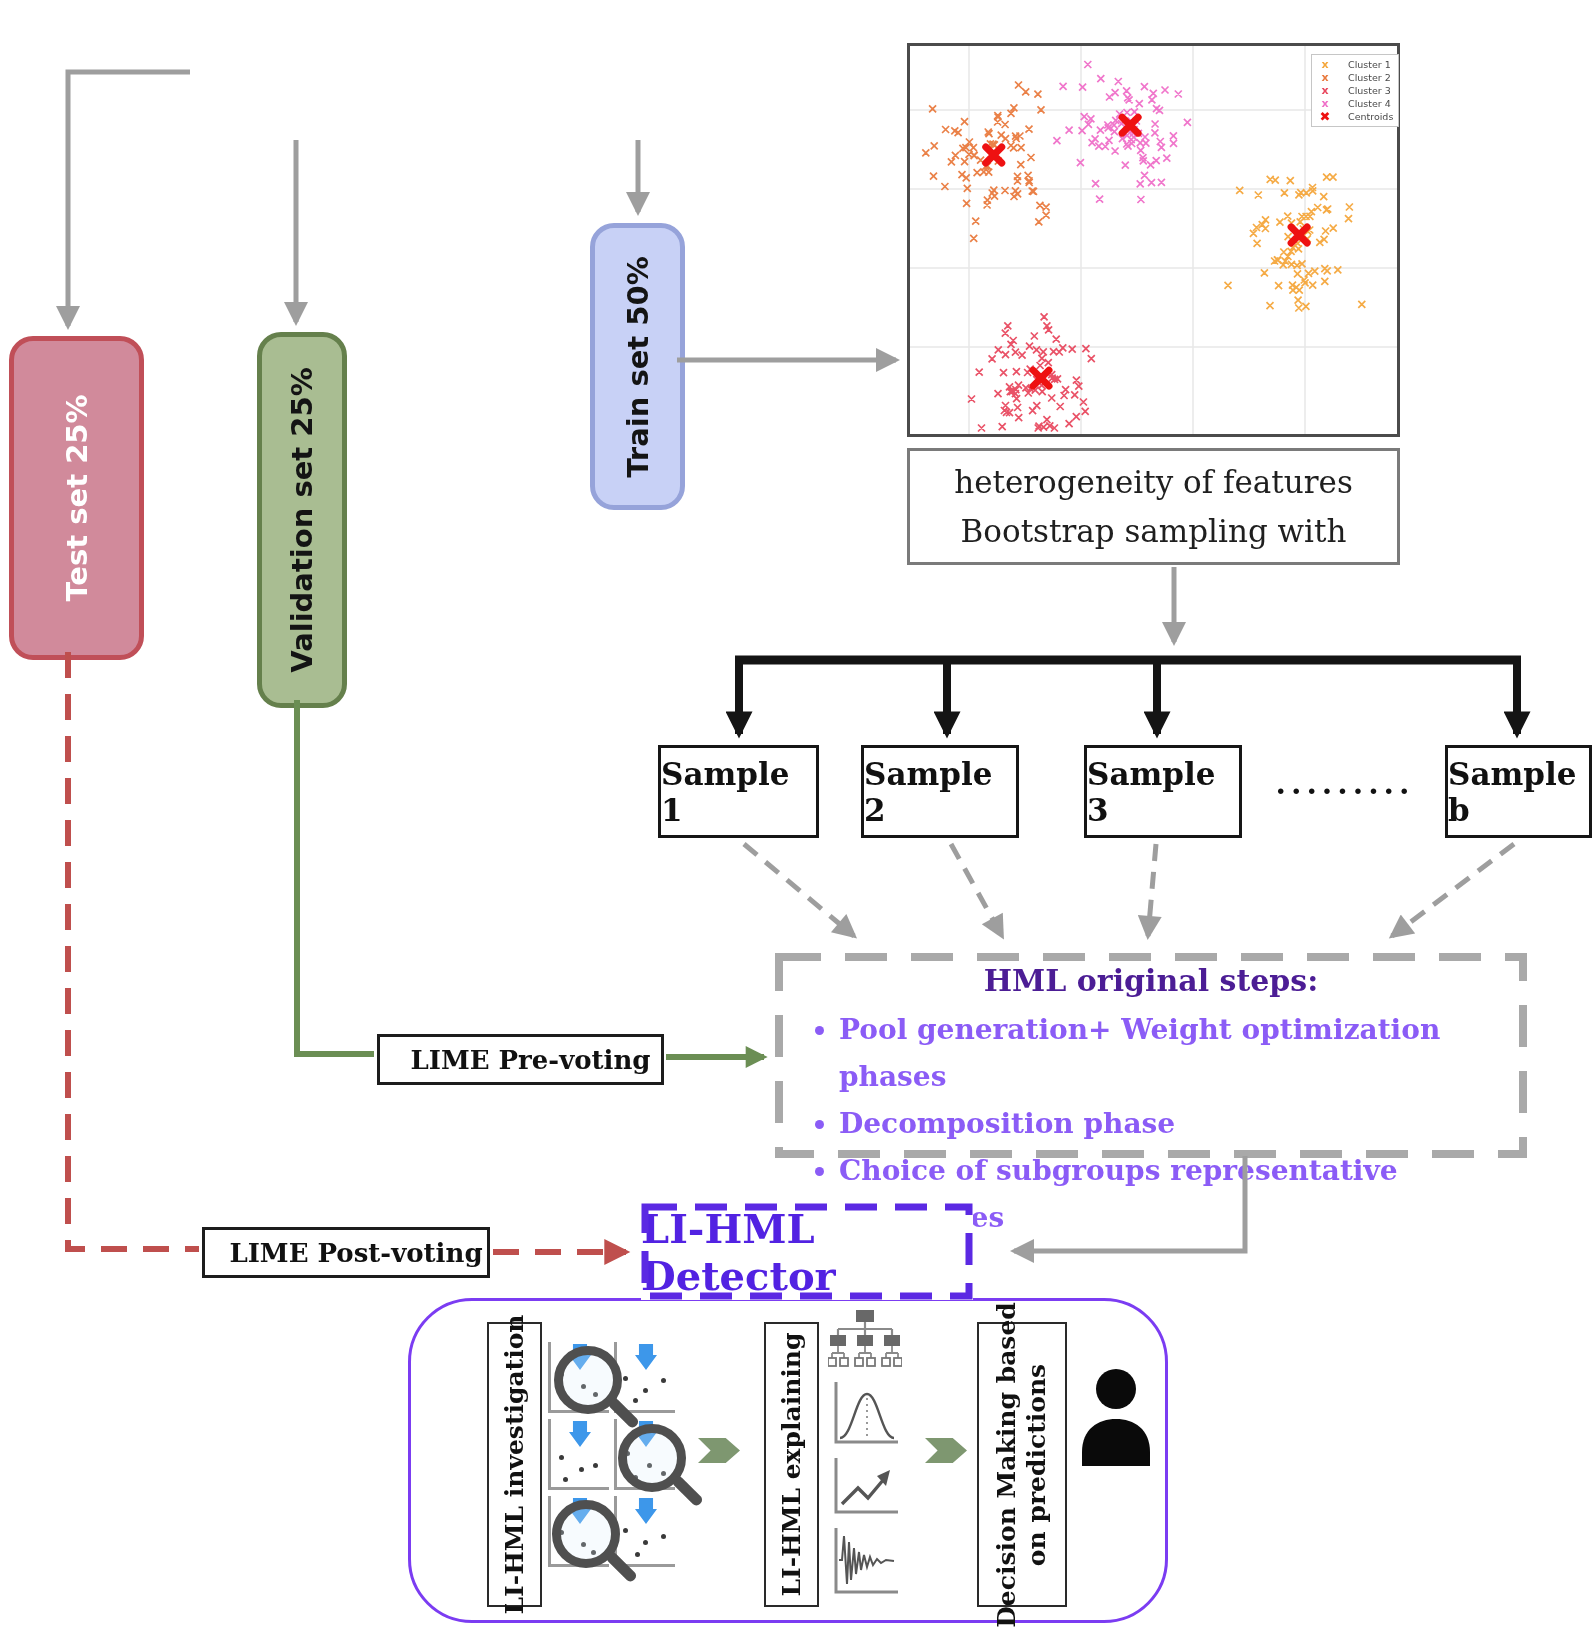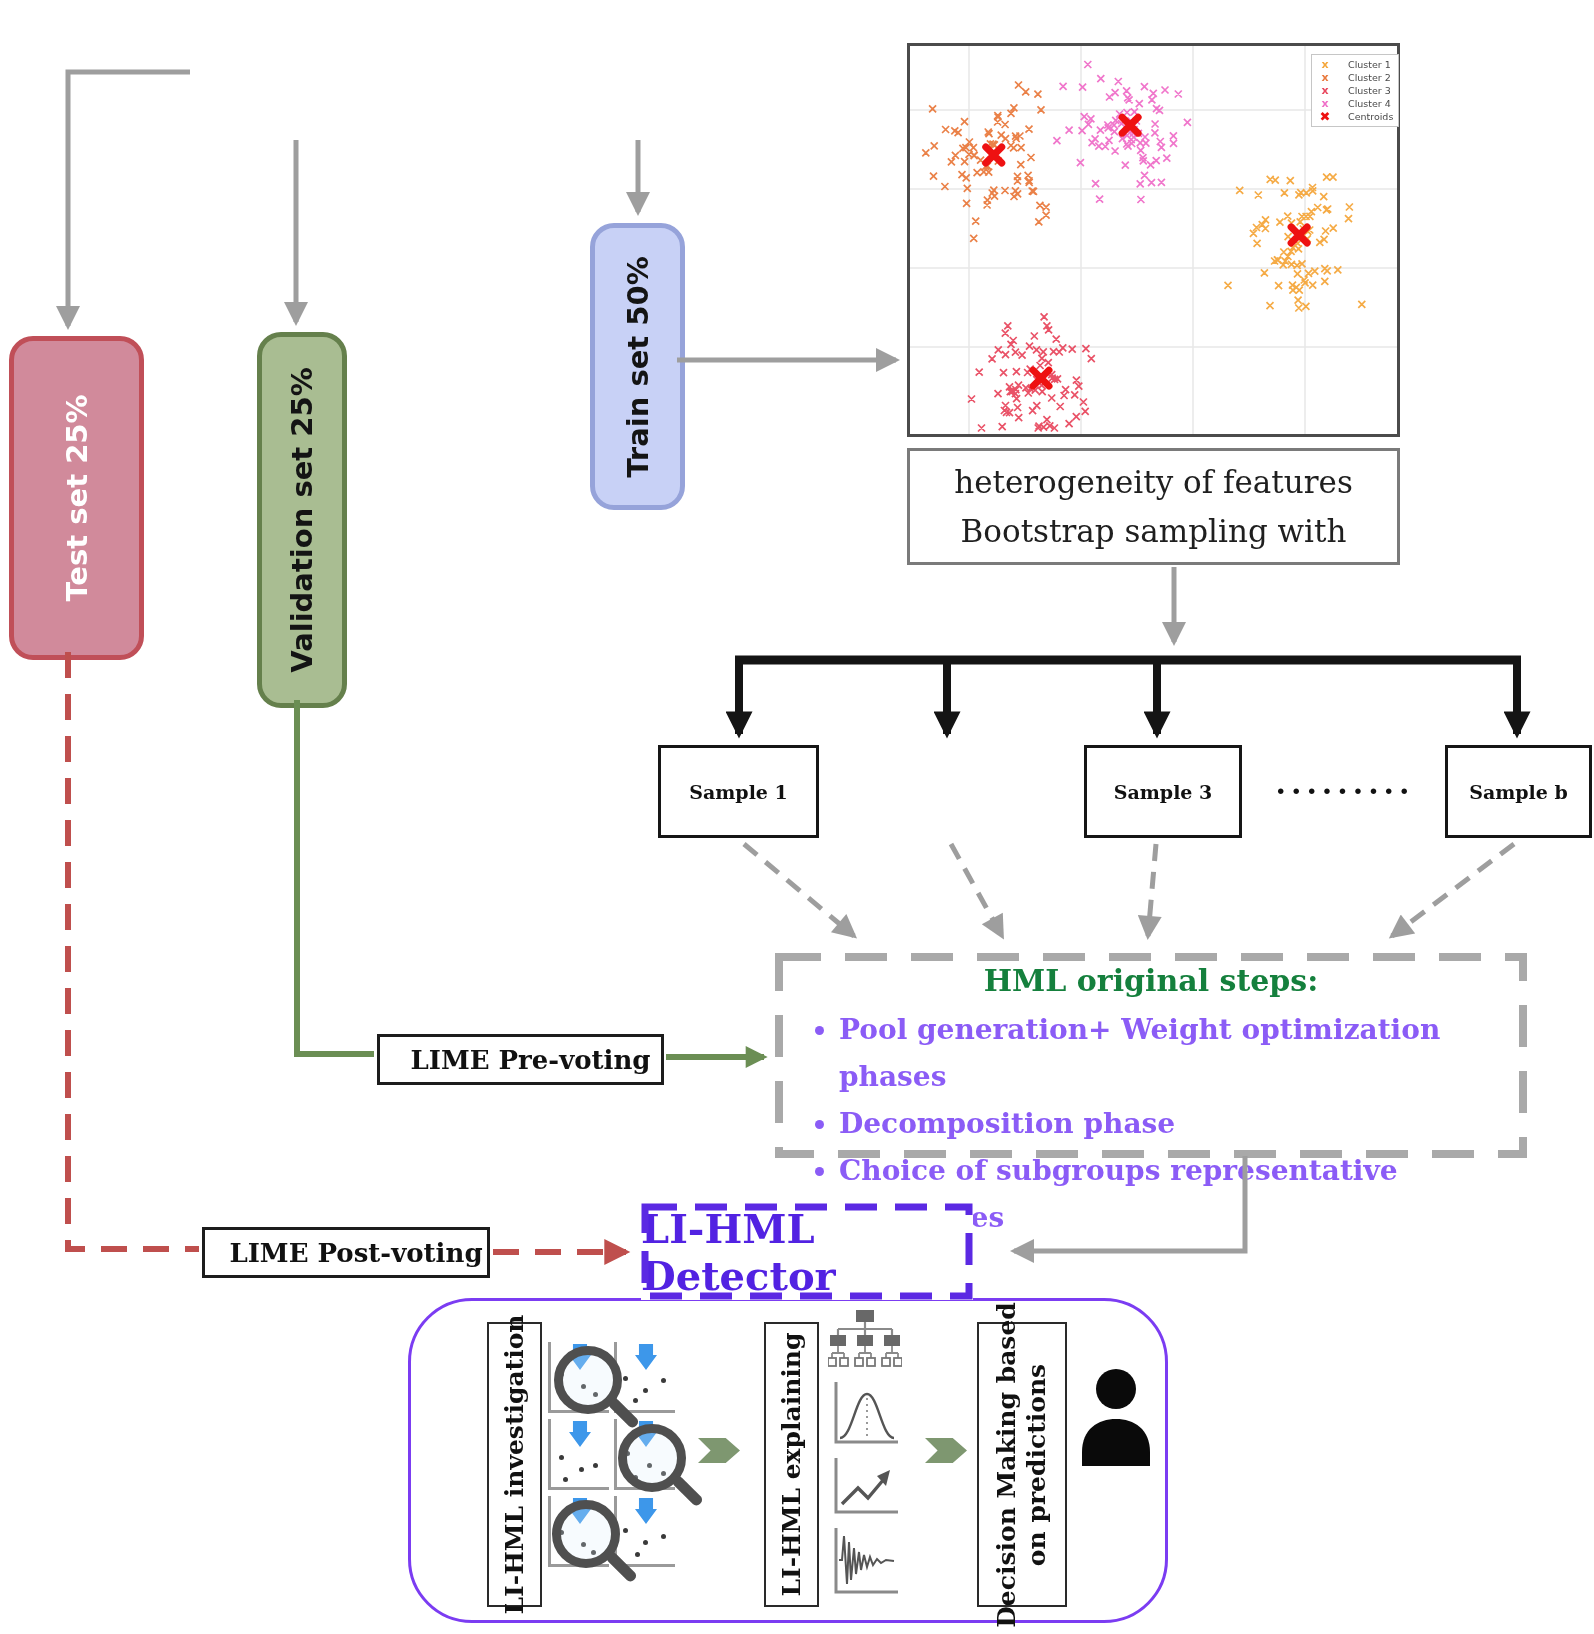--- a/index.html
+++ b/index.html
@@ -28,27 +28,27 @@
   .legend-marker.big{font-size:13px;}
   .legend-label{font-size:9.5px;color:#4a4a4a;margin-left:15px;white-space:nowrap;}
 
   
   .bootstrap{left:907px;top:448px;width:493px;height:117px;background:#fff;border:3px solid #7a7a7a;box-sizing:border-box;
              display:flex;flex-direction:column;align-items:center;justify-content:center;
              font-size:31px;color:#1f1f1f;line-height:1.55;text-align:center;}
 
   
   .sample{position:absolute;top:745px;height:93px;background:#fff;border:3px solid #161616;box-sizing:border-box;
-          display:flex;align-items:center;justify-content:center;font-weight:bold;font-size:19px;color:#111;}
+          display:flex;align-items:center;justify-content:center;font-weight:bold;font-size:31px;color:#111;}
   .dots{left:1250px;top:745px;width:190px;height:93px;display:flex;align-items:center;justify-content:center;
         font-weight:bold;font-size:30px;letter-spacing:5px;color:#111;}
 
   
   .hml-bg{left:775px;top:953px;width:752px;height:205px;background:#fff;}
-  .hml-title{left:775px;top:963px;width:752px;text-align:center;font-weight:bold;font-size:30px;color:#15803d;}
+  .hml-title{left:775px;top:963px;width:752px;text-align:center;font-weight:bold;font-size:30px;color:#4c1d95;}
   .hml-list{left:813px;top:1006px;width:700px;margin:0;padding:0 0 0 26px;}
   .hml-list li{font-weight:bold;font-size:28px;color:#8b5cf6;line-height:47px;list-style:disc;
                font-family:"DejaVu Serif","Liberation Serif",serif;}
 
   
   .lime{position:absolute;background:#fff;border:3px solid #1c1c1c;box-sizing:border-box;display:flex;
         align-items:center;justify-content:center;font-weight:bold;font-size:26px;color:#111;padding-left:20px;}
 
   
   .detector-bg{left:641px;top:1203px;width:332px;height:97px;background:#fff;display:flex;align-items:center;justify-content:center;}
@@ -140,20 +140,23 @@
   </div>
 
   <div class="abs bootstrap serif">
     <span>heterogeneity of features</span>
     <span>Bootstrap sampling with</span>
   </div>
 
   <div class="sample serif" style="left:658px;width:161px;">
     <span>Sample 1</span>
     </div>
+  <div class="sample serif" style="left:861px;width:158px;">
+    <span>Sample 2</span>
+    </div>
   <div class="sample serif" style="left:1084px;width:158px;">
     <span>Sample 3</span>
     </div>
   <div class="abs dots serif">·········</div>
   <div class="sample serif" style="left:1445px;width:147px;">
     <span>Sample b</span>
     </div>
 
   <div class="abs hml-bg"></div>
   <div class="abs hml-title serif">HML original steps:</div>

